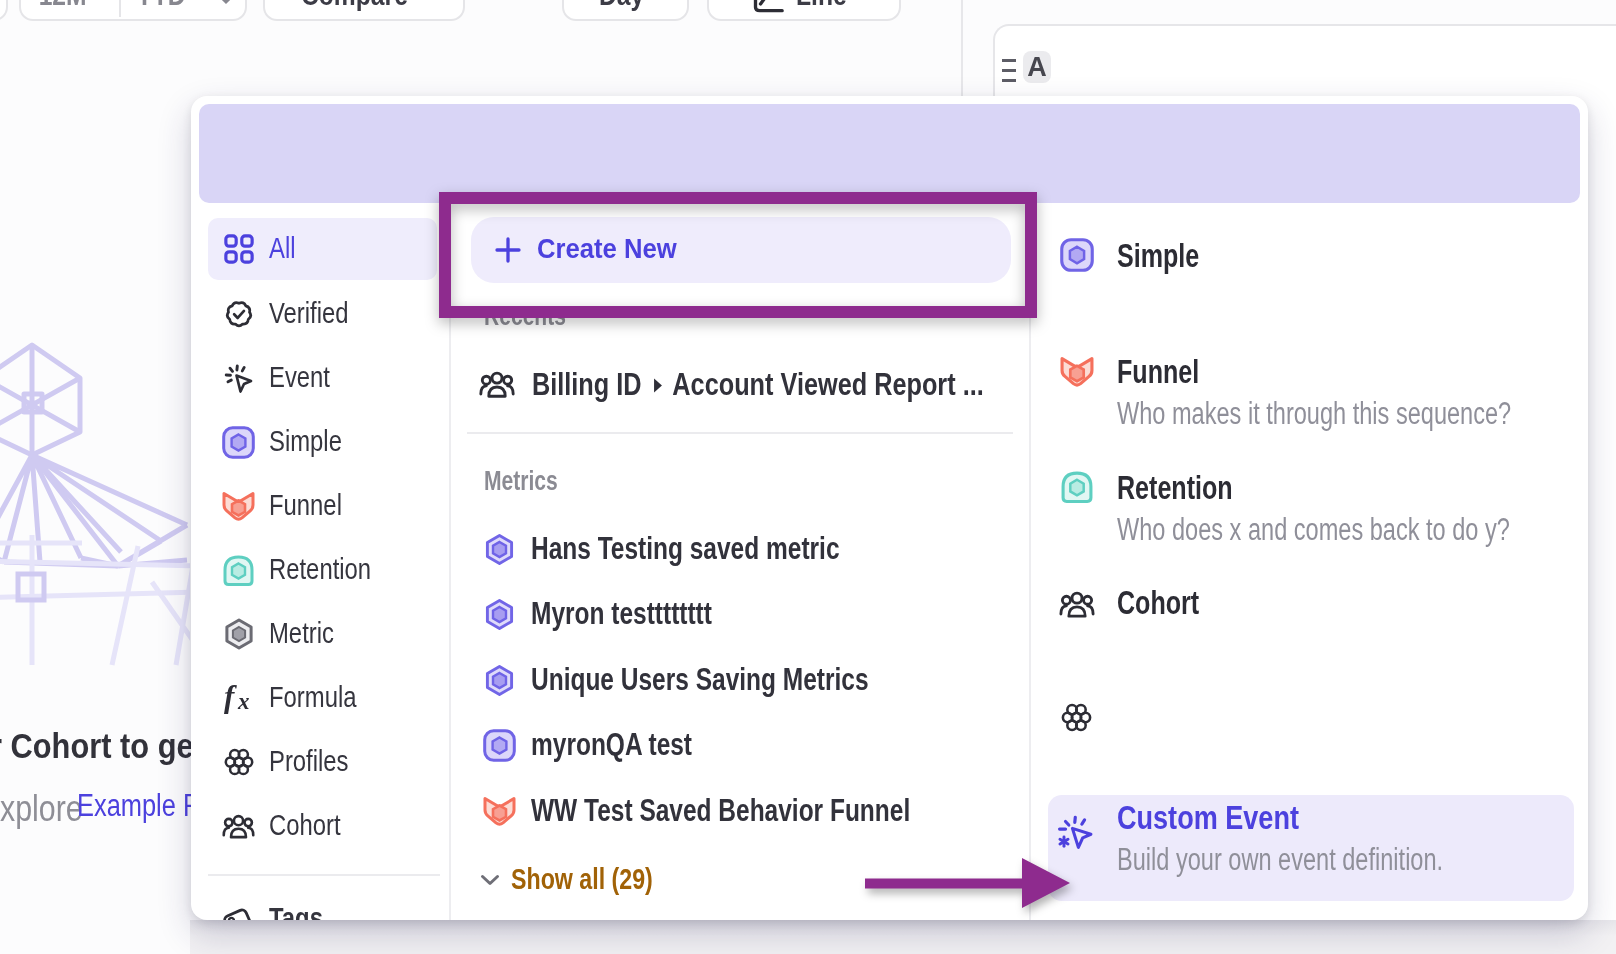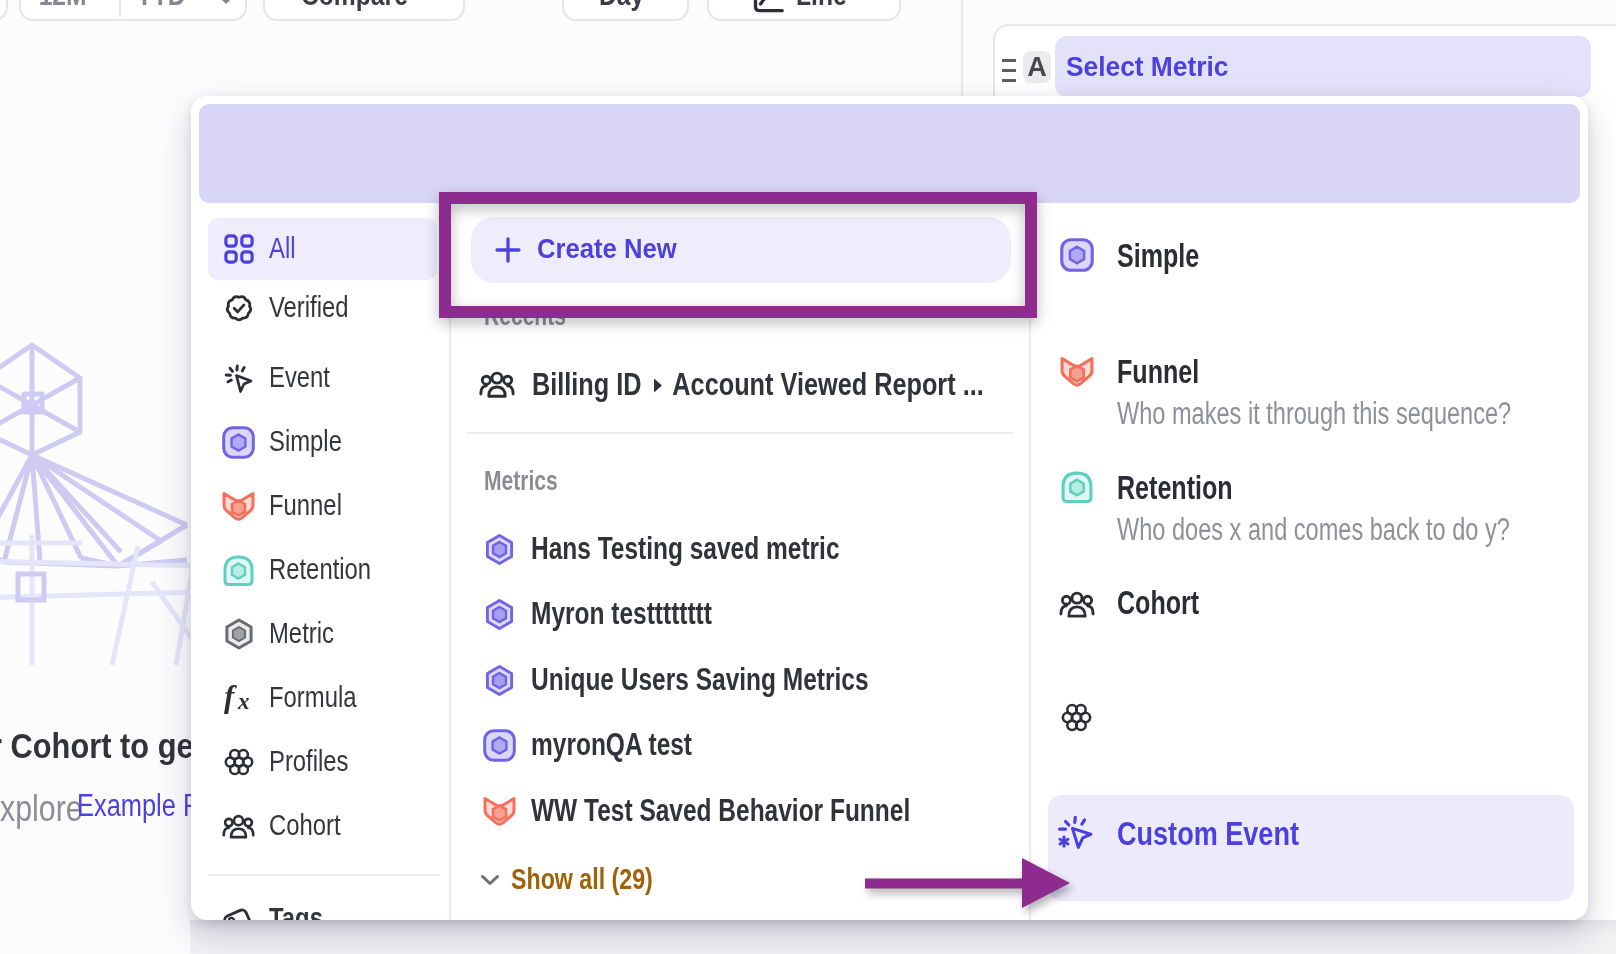--- a/index.html
+++ b/index.html
@@ -61,23 +61,20 @@
     <span class="sx" style="transform:scaleX(.85)">Line</span>
   </div>
 
 <div class="rightcard">
 <div style="position:absolute;left:7px;top:33px;width:14px;height:26px">
 <div style="position:absolute;left:0;top:0;width:14px;height:3px;background:#5d5d66"></div>
 <div style="position:absolute;left:0;top:10px;width:14px;height:3px;background:#5d5d66"></div>
 <div style="position:absolute;left:0;top:20px;width:14px;height:3px;background:#5d5d66"></div>
 </div>
 <div class="abadge">A</div>
-<div class="pill">
-      <span class="sx" style="transform:scaleX(.94)">Select Metric</span>
-    </div>
 </div>
 <div class="bottomstrip"></div>
 
 <div id="illus" class="abs" style="left:0;top:330px;width:190px;height:600px;overflow:hidden">
 <svg width="380" height="600" viewBox="0 0 380 600" fill="none">
 <g stroke="#cfcaf1" stroke-width="5" stroke-linejoin="round">
 <path d="M32 15 L80 48 L80 102 L32 125 L-16 102 L-16 48 Z"></path>
 <path d="M32 15 L32 125 M-16 48 L80 102 M80 48 L-16 102"></path>
 <rect x="24" y="64" width="18" height="18"></rect>
 <path d="M32 125 L187 195 M32 125 L161 211 M32 125 L121 222 M32 125 L81 228 M32 125 L40 232 M32 125 L4 232 M32 125 L-22 224"></path>
@@ -106,21 +103,21 @@
             <g fill="none" stroke="#4c41de" stroke-width="3.4">
               <rect x="2" y="2" width="11" height="11" rx="3.4"></rect>
               <rect x="19" y="2" width="11" height="11" rx="3.4"></rect>
               <rect x="2" y="19" width="11" height="11" rx="3.4"></rect>
               <rect x="19" y="19" width="11" height="11" rx="3.4"></rect>
             </g>
           </svg>
         </span>
         <span class="lb" style="color:#4c41de">All</span>
       </div>
-<div class="sideitem" style="top:180px">
+<div class="sideitem" style="top:186px">
         <span class="ic">
           <svg width="30" height="30" viewBox="0 0 32 32">
             <path d="M16.0,4.6 Q21.0,2.3 23.3,7.3 Q28.6,8.7 27.2,14.0 Q30.4,18.5 25.9,21.7 Q25.4,27.2 19.9,26.7 Q16.0,30.6 12.1,26.7 Q6.6,27.2 6.1,21.7 Q1.6,18.5 4.8,14.0 Q3.4,8.7 8.7,7.3 Q11.0,2.3 16.0,4.6 Z" fill="none" stroke="#2d2d35" stroke-width="2.9" stroke-linejoin="round"></path>
             <path d="M10.8 16.3 L14.6 20.2 L21.3 12.7" fill="none" stroke="#2d2d35" stroke-width="2.9" stroke-linecap="round" stroke-linejoin="round"></path>
           </svg>
         </span>
         <span class="lb">Verified</span>
       </div>
 <div class="sideitem" style="top:250px">
         <span class="ic">
@@ -357,22 +354,23 @@
             <path d="M26.8 4.8 L24.2 8.8"></path>
             <path d="M8.3 6.3 L11.5 9.7"></path>
             <path d="M2.5 13.7 L8.3 13.7"></path>
           </g>
           <g stroke="#4c41de" stroke-width="2.9" stroke-linecap="round">
             <path d="M6.8 21.4 L6.8 30.4"></path>
             <path d="M2.9 23.6 L10.7 28.2"></path>
             <path d="M10.7 23.6 L2.9 28.2"></path>
           </g>
         </svg></div>
-<div class="rcardrow abs" style="left:926px;top:716px">
+<div class="rcardrow abs" style="left:926px;top:700px">
         <div class="t" style="color:#4c41de"><span style="transform:scaleX(.82)">Custom Event</span></div>
+        <div class="d"><span>Build your own event definition.</span></div>
       </div>
 </div>
 </div>
 
 <div class="annot"></div>
 <svg class="abs" style="left:855px;top:845px;z-index:41;filter:drop-shadow(3px 5px 4px rgba(0,0,0,.30))" width="225" height="75" viewBox="0 0 225 75">
     <path d="M10 33.5 L167 33.5 L167 13 L215 38 L167 63 L167 43.5 L10 43.5 Z" fill="#8e2b8e"></path>
   </svg>
 
 </body></html>

